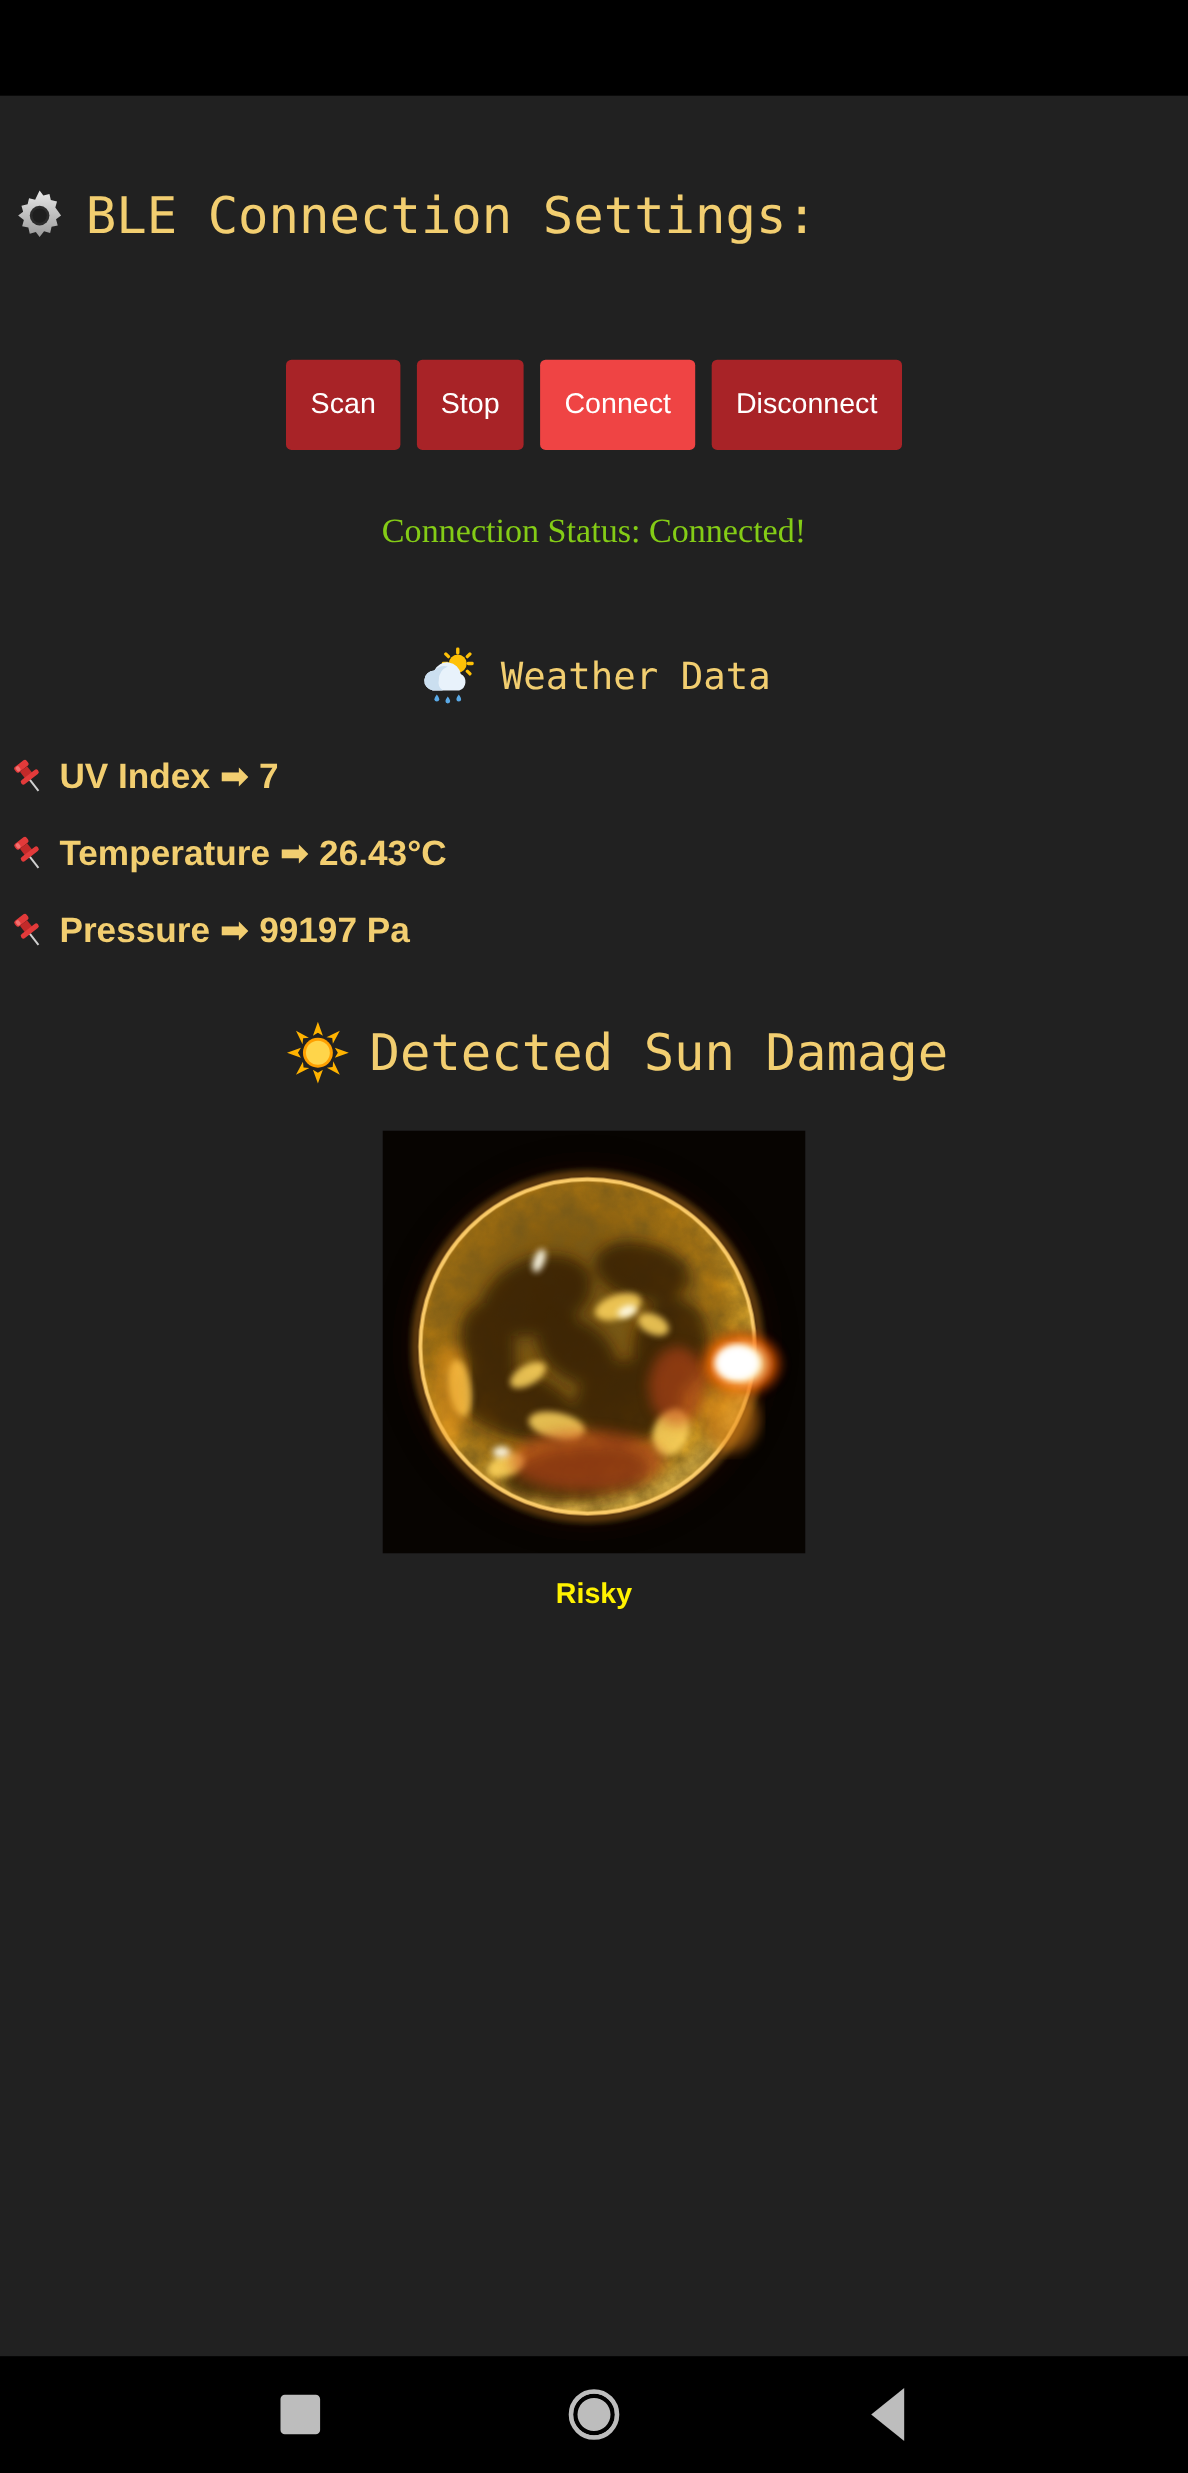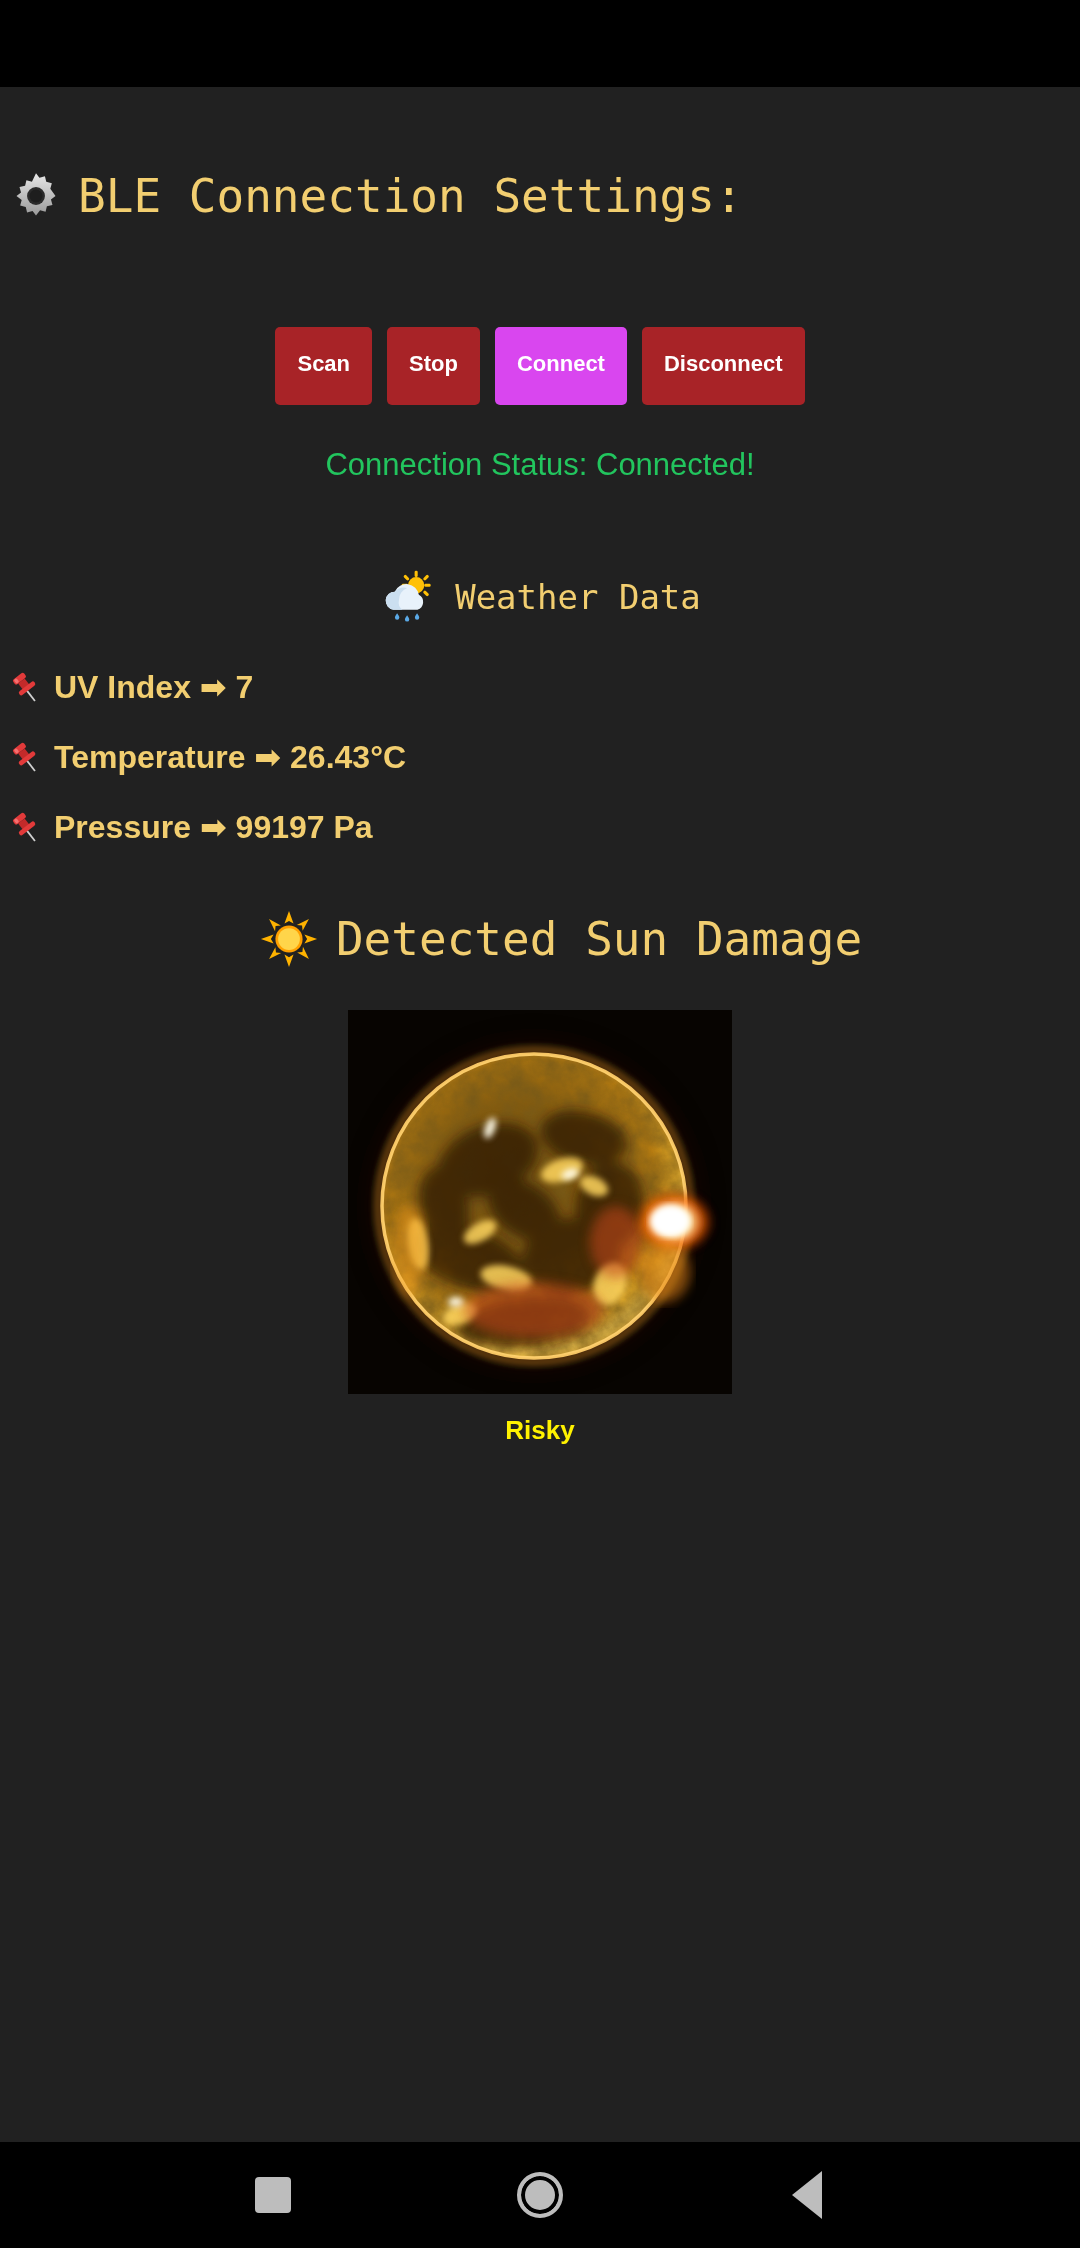--- a/index.html
+++ b/index.html
@@ -50,41 +50,41 @@
     display:flex;
     justify-content:center;
     align-items:stretch;
     gap:15px;
     margin-top:104px;
     padding:0 20px;
   }
   .btn {
     background:#A82327;
     color:#FFFFFF;
-    font-size:22px;
-    font-weight:bold;
+    font-size:26px;
+    font-weight:normal;
     font-family:"Liberation Sans", sans-serif;
     border:none;
     border-radius:5px;
     padding:26px 22px 30px 22px;
     line-height:1;
     cursor:pointer;
     white-space:nowrap;
     text-align:center;
   }
   .btn.active {
-    background:#d946ef;
+    background:#ef4444;
   }
   
   .conn-status {
     text-align:center;
-    color:#22c55e;
+    color:#84cc16;
     font-size:31px;
-    margin-top:42px;
-    font-family:Liberation Sans, sans-serif;
+    margin-top:56px;
+    font-family:Liberation Serif, serif;
   }
   
   .weather-head {
     display:flex;
     align-items:center;
     justify-content:center;
     margin-top:85px;
   }
   .weather-emoji {
     width:58px; height:58px;

